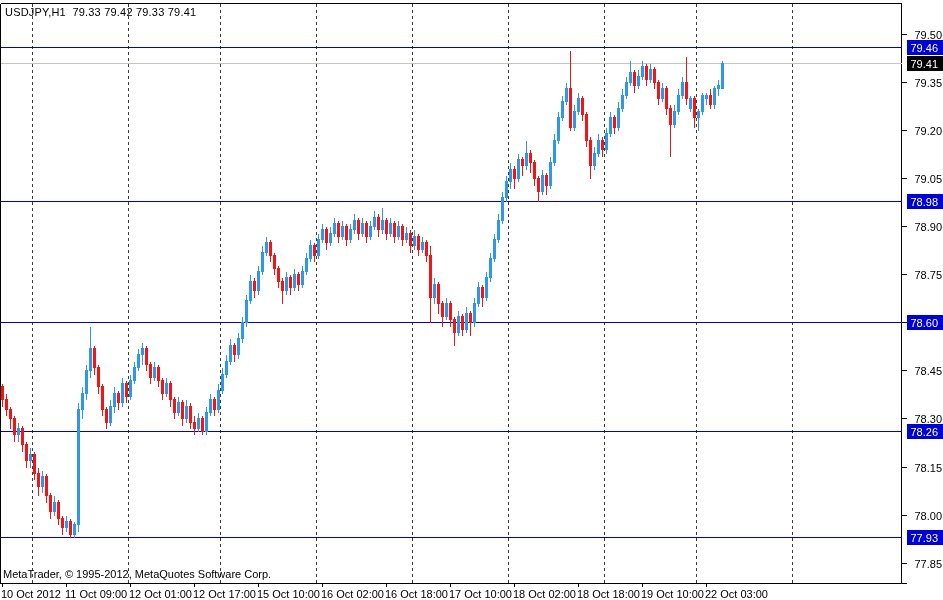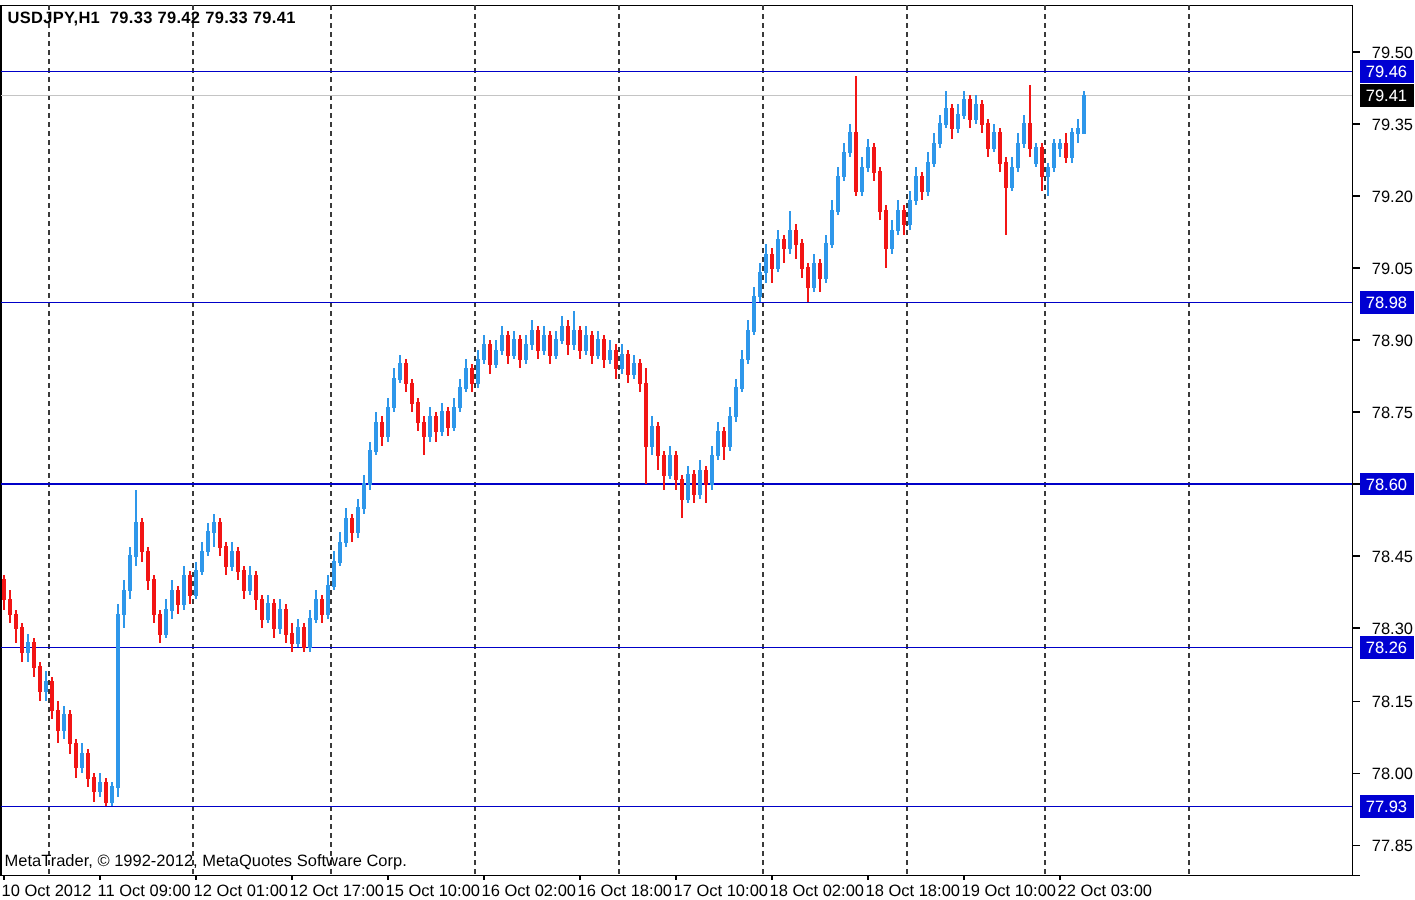--- a/index.html
+++ b/index.html
@@ -2,21 +2,21 @@
 <html><head>
 <meta charset="utf-8">
 <style>
   html,body{margin:0;padding:0;background:#ffffff;}
   .screen{
     position:relative;width:943px;height:600px;background:#ffffff;overflow:hidden;
     font-family:"Liberation Sans",sans-serif;
   }
   #chart{position:absolute;left:0;top:0;}
   .chart-title{
-    position:absolute;left:5px;top:6px;font-size:11px;font-weight:bold;color:#000;
+    position:absolute;left:5px;top:6px;font-size:11px;font-weight:normal;color:#000;
     white-space:pre;letter-spacing:0.2px;
   }
   .copyright{
     position:absolute;left:3px;top:568px;font-size:11px;color:#000;white-space:pre;
   }
   text{font-family:"Liberation Sans",sans-serif;font-size:11px;fill:#000000;}
   .badge-text{fill:#ffffff;}
 </style>
 </head>
 <body>
@@ -837,14 +837,14 @@
         <text x="513" y="597.5">18 Oct 02:00</text>
         <line x1="578.5" y1="583.5" x2="578.5" y2="586.5" stroke="#000000" shape-rendering="crispEdges"></line>
         <text x="577" y="597.5">18 Oct 18:00</text>
         <line x1="642.5" y1="583.5" x2="642.5" y2="586.5" stroke="#000000" shape-rendering="crispEdges"></line>
         <text x="641" y="597.5">19 Oct 10:00</text>
         <line x1="706.5" y1="583.5" x2="706.5" y2="586.5" stroke="#000000" shape-rendering="crispEdges"></line>
         <text x="705" y="597.5">22 Oct 03:00</text>
       </g>
     </svg>
   <div class="chart-title">USDJPY,H1  79.33 79.42 79.33 79.41</div>
-  <div class="copyright">MetaTrader, © 1992-2012, MetaQuotes Software Corp.</div>
+  <div class="copyright">MetaTrader, © 1995-2012, MetaQuotes Software Corp.</div>
 </div>
 
 </body></html>

